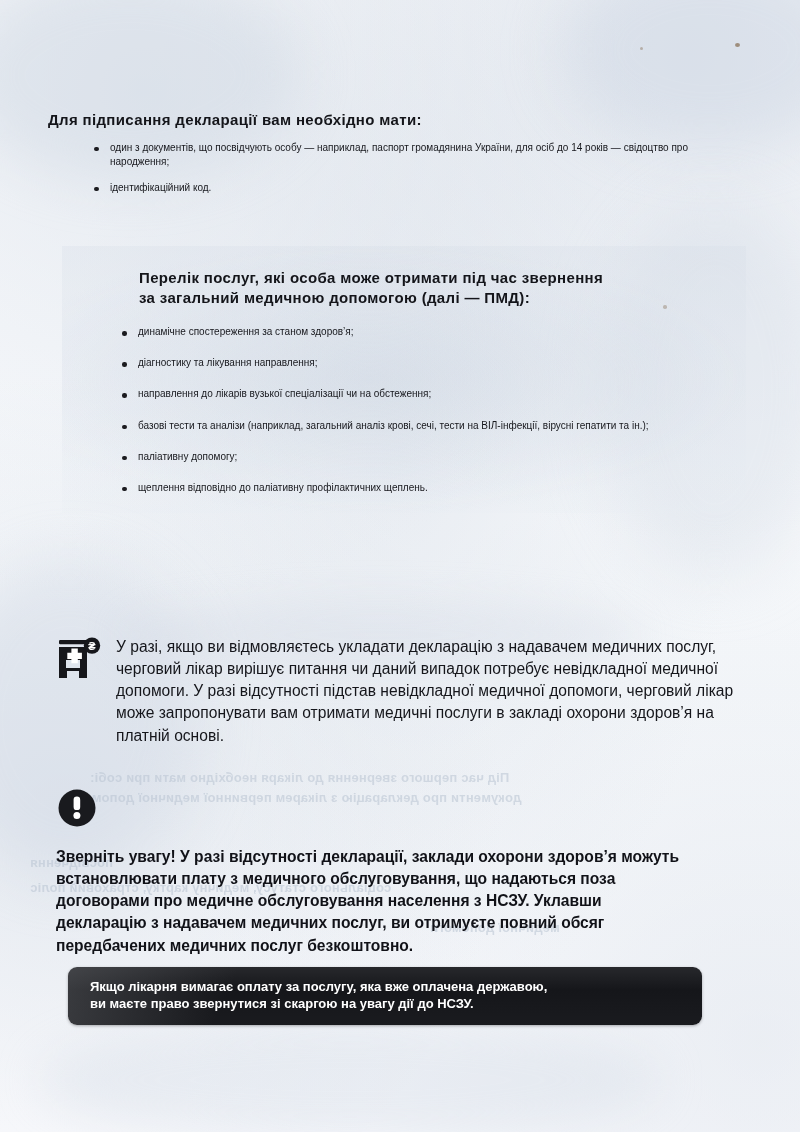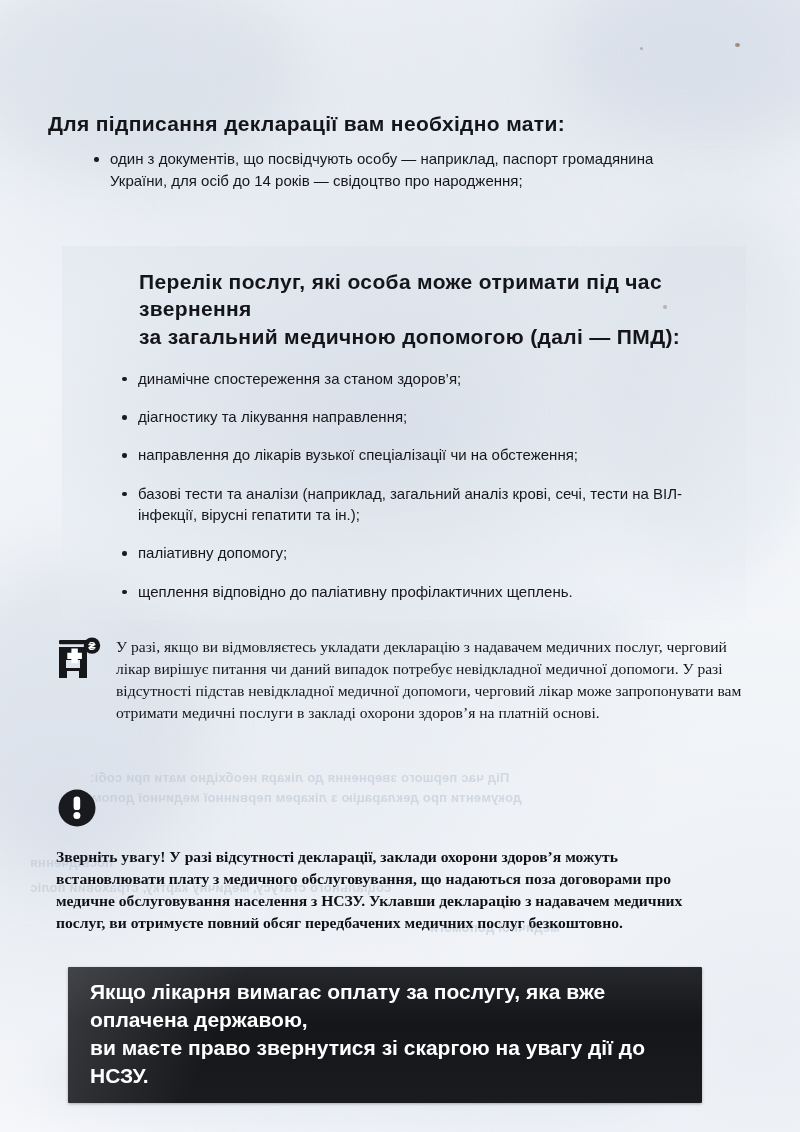--- a/index.html
+++ b/index.html
@@ -38,36 +38,36 @@
     white-space:nowrap;
     pointer-events:none;
     font-family:"Liberation Sans",sans-serif;
   }
 
   .content{position:absolute;inset:0;}
 
   
   .h-caps{
     font-weight:bold;
-    font-size:21px;
+    font-size:15px;
     letter-spacing:.35px;
     color:#14151a;
     line-height:1.30;
   }
 
   .para{
     font-size:15.6px;
     line-height:1.42;
     color:#15161b;
   }
 
   ul.blist{list-style:none;margin:0;padding:0;}
   ul.blist li{
     position:relative;
-    font-size:15px;
+    font-size:10px;
     line-height:1.42;
     color:#16171c;
   }
   ul.blist li .bdot{
     position:absolute;
     left:-16px;top:.60em;
     width:4.5px;height:4.5px;border-radius:50%;
     background:#1b1b1f;
   }
 
@@ -86,40 +86,40 @@
     box-sizing:border-box;
   }
   #sec-services .h-caps{margin-bottom:18px;width:600px;margin-left:27px;}
   #sec-services ul.blist{margin-left:26px;width:575px;}
   #sec-services ul.blist li{margin-bottom:17px;}
   #sec-services ul.blist li:last-child{margin-bottom:0;}
 
   
   .callout{position:absolute;display:flex;gap:14px;}
   .callout .ic{flex:0 0 auto;width:46px;height:46px;position:relative;}
-  .callout .body{flex:1 1 auto;font-family:Liberation Serif, serif;}
+  .callout .body{flex:1 1 auto;}
 
   #callout-refusal{left:56px;top:636px;width:692px;}
   #callout-refusal .body{width:632px;}
 
   #callout-attention{left:56px;top:786px;width:692px;flex-direction:column;}
   #callout-attention .body{width:630px;font-weight:bold;color:#111218;}
 
   
   #banner-complaint{
     position:absolute;left:68px;top:967px;width:634px;
     padding:11px 18px 12px 22px;
     box-sizing:border-box;
-    border-radius:1px;
+    border-radius:9px;
     background:
       linear-gradient(115deg, rgba(90,92,96,.55) 0%, rgba(255,255,255,0) 26%),
       linear-gradient(180deg,#27282c 0%,#15161a 40%,#1a1b1f 100%);
     color:#ffffff;
     font-weight:bold;
-    font-size:21px;
+    font-size:13px;
     line-height:1.34;
     box-shadow:0 1px 3px rgba(0,0,0,.30);
   }
   #banner-complaint .bl{display:block;}
 </style>
 </head>
 <body>
 
 <div class="page"></div>
 
@@ -141,20 +141,24 @@
 <div class="bleed" style="left:430px;top:920px;">медичної допомоги</div>
 
 <div class="content">
 
   <section id="sec-requirements">
     <div class="h-caps">Для підписання декларації вам необхідно мати:</div>
     <ul class="blist">
       <li>
         <span class="bdot"></span>
         <span>один з документів, що посвідчують особу — наприклад, паспорт громадянина України, для осіб до 14 років — свідоцтво про народження;</span>
+      </li>
+      <li>
+        <span class="bdot"></span>
+        <span>ідентифікаційний код.</span>
       </li>
     </ul>
   </section>
 
   <section id="sec-services">
     <div class="h-caps">
       <div>Перелік послуг, які особа може отримати під час звернення</div>
       <div>за загальний медичною допомогою (далі — ПМД):</div>
     </div>
     <ul class="blist">

